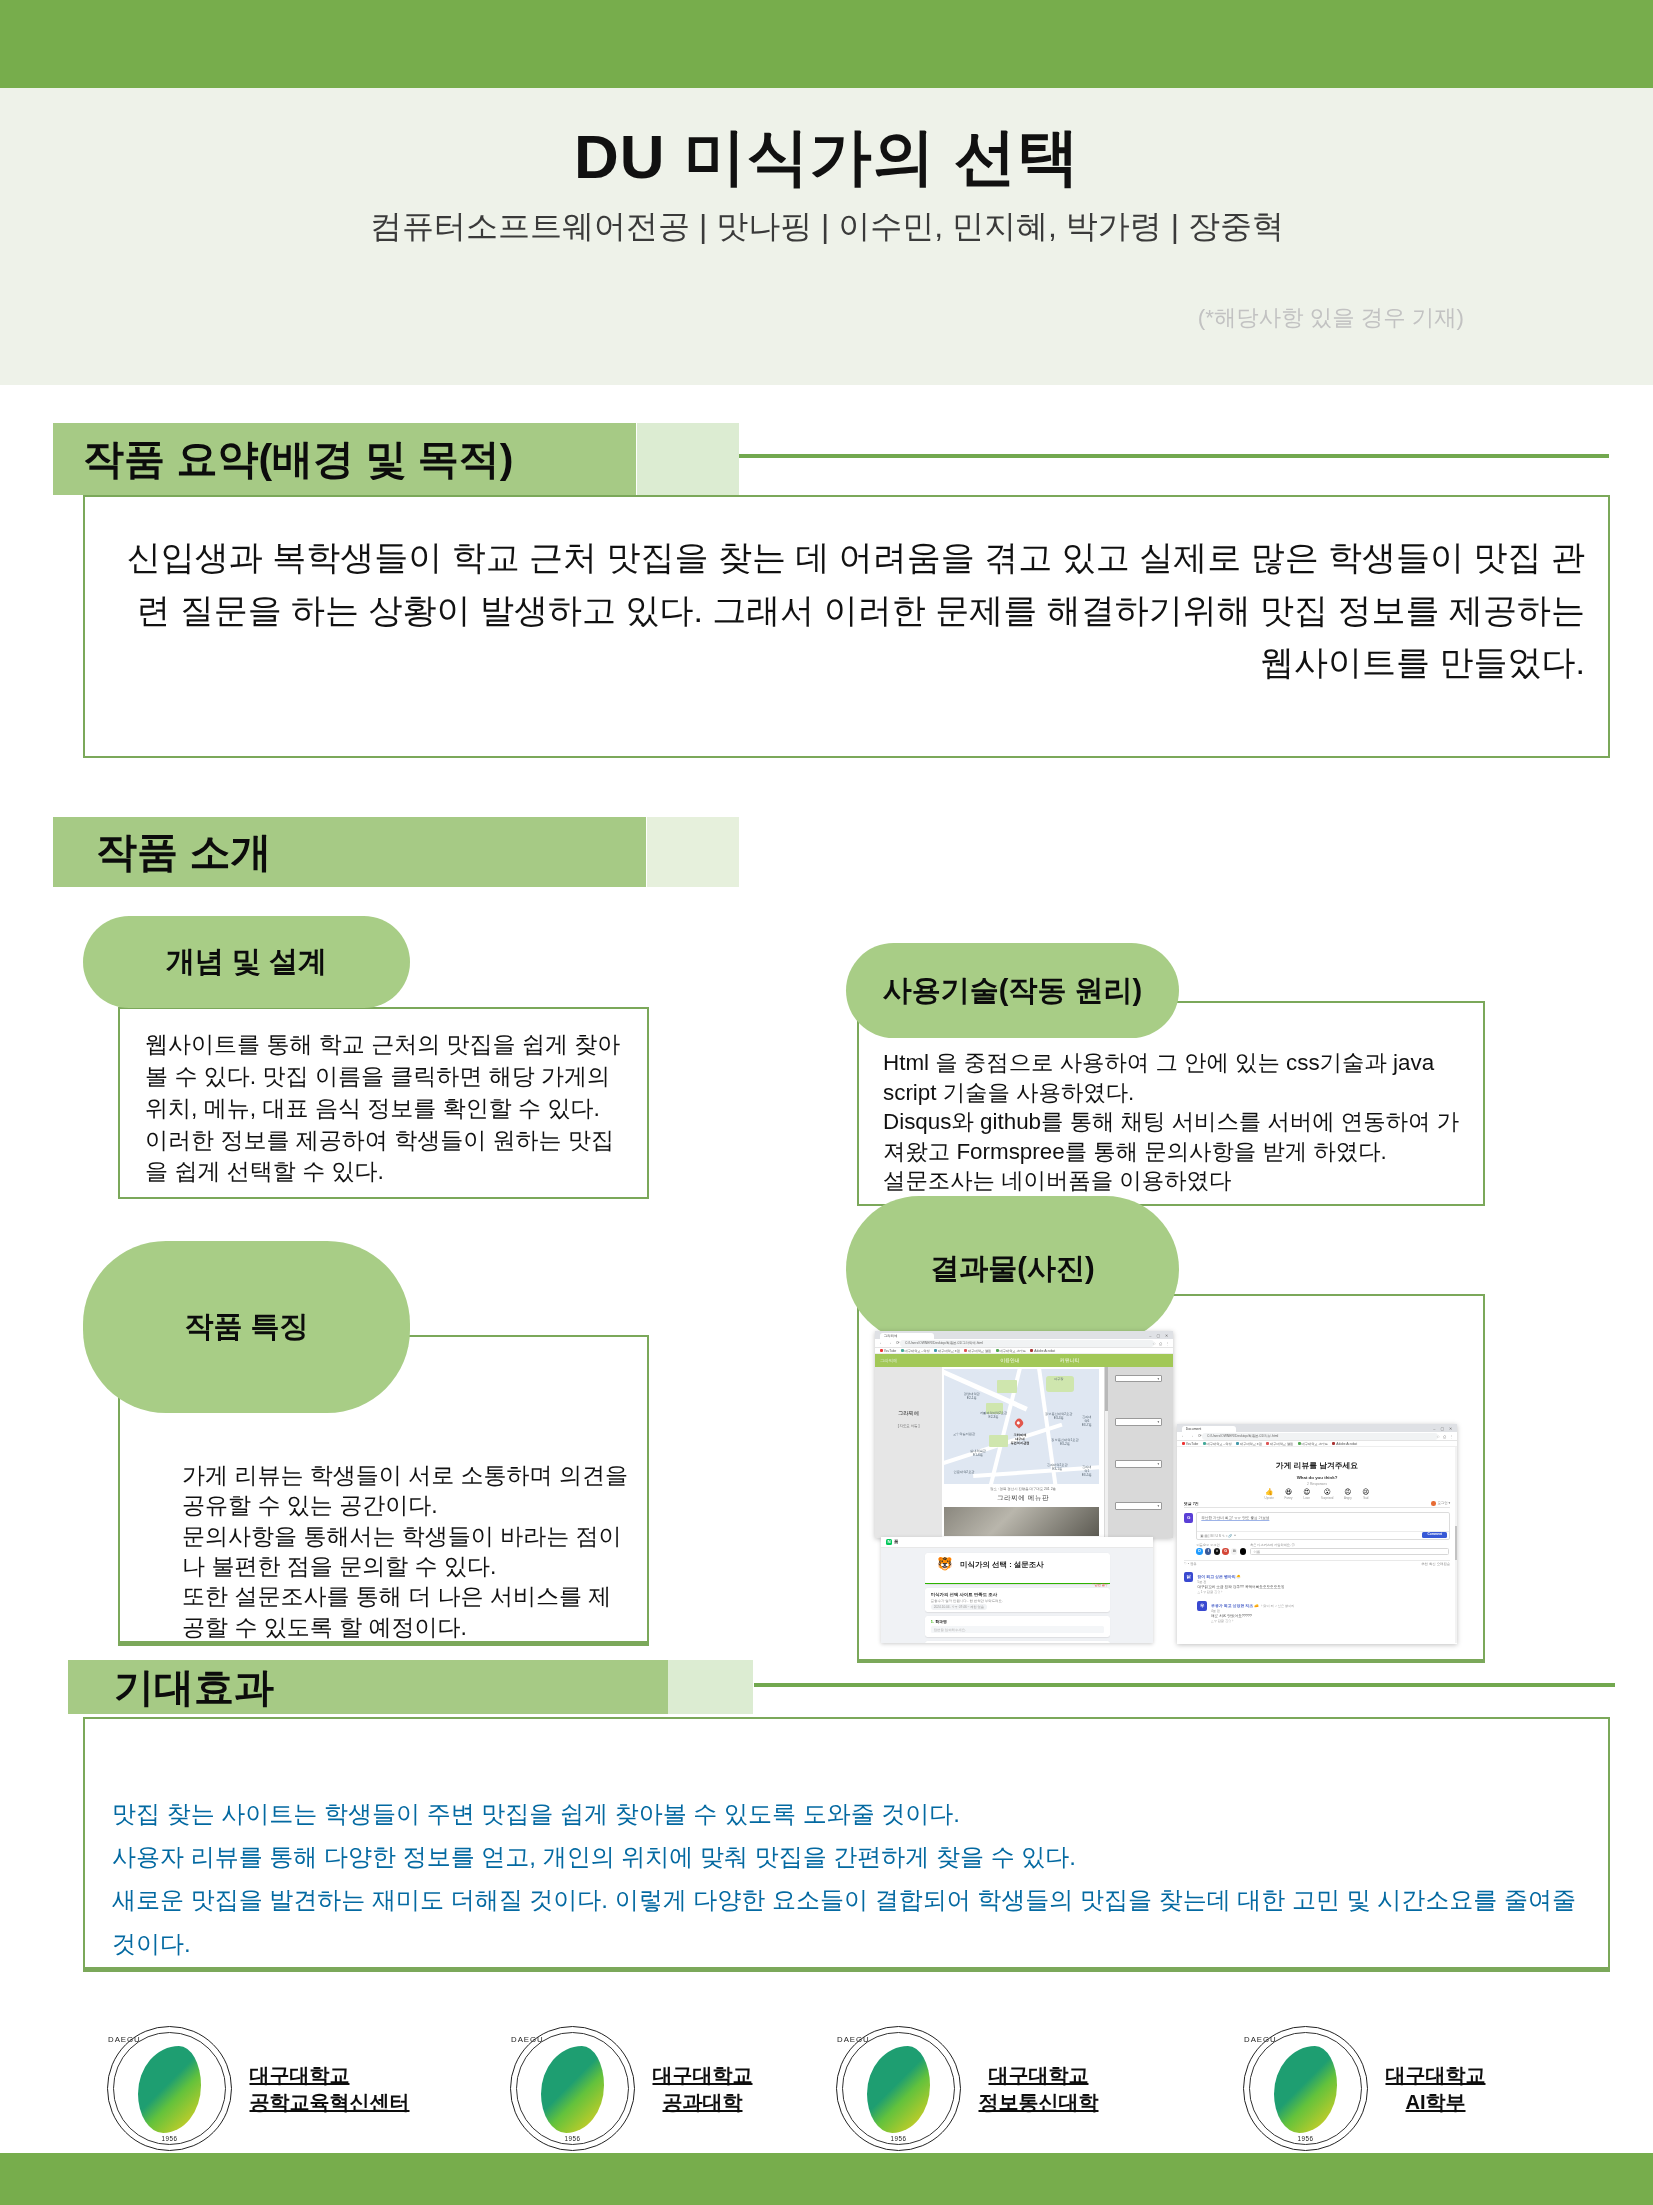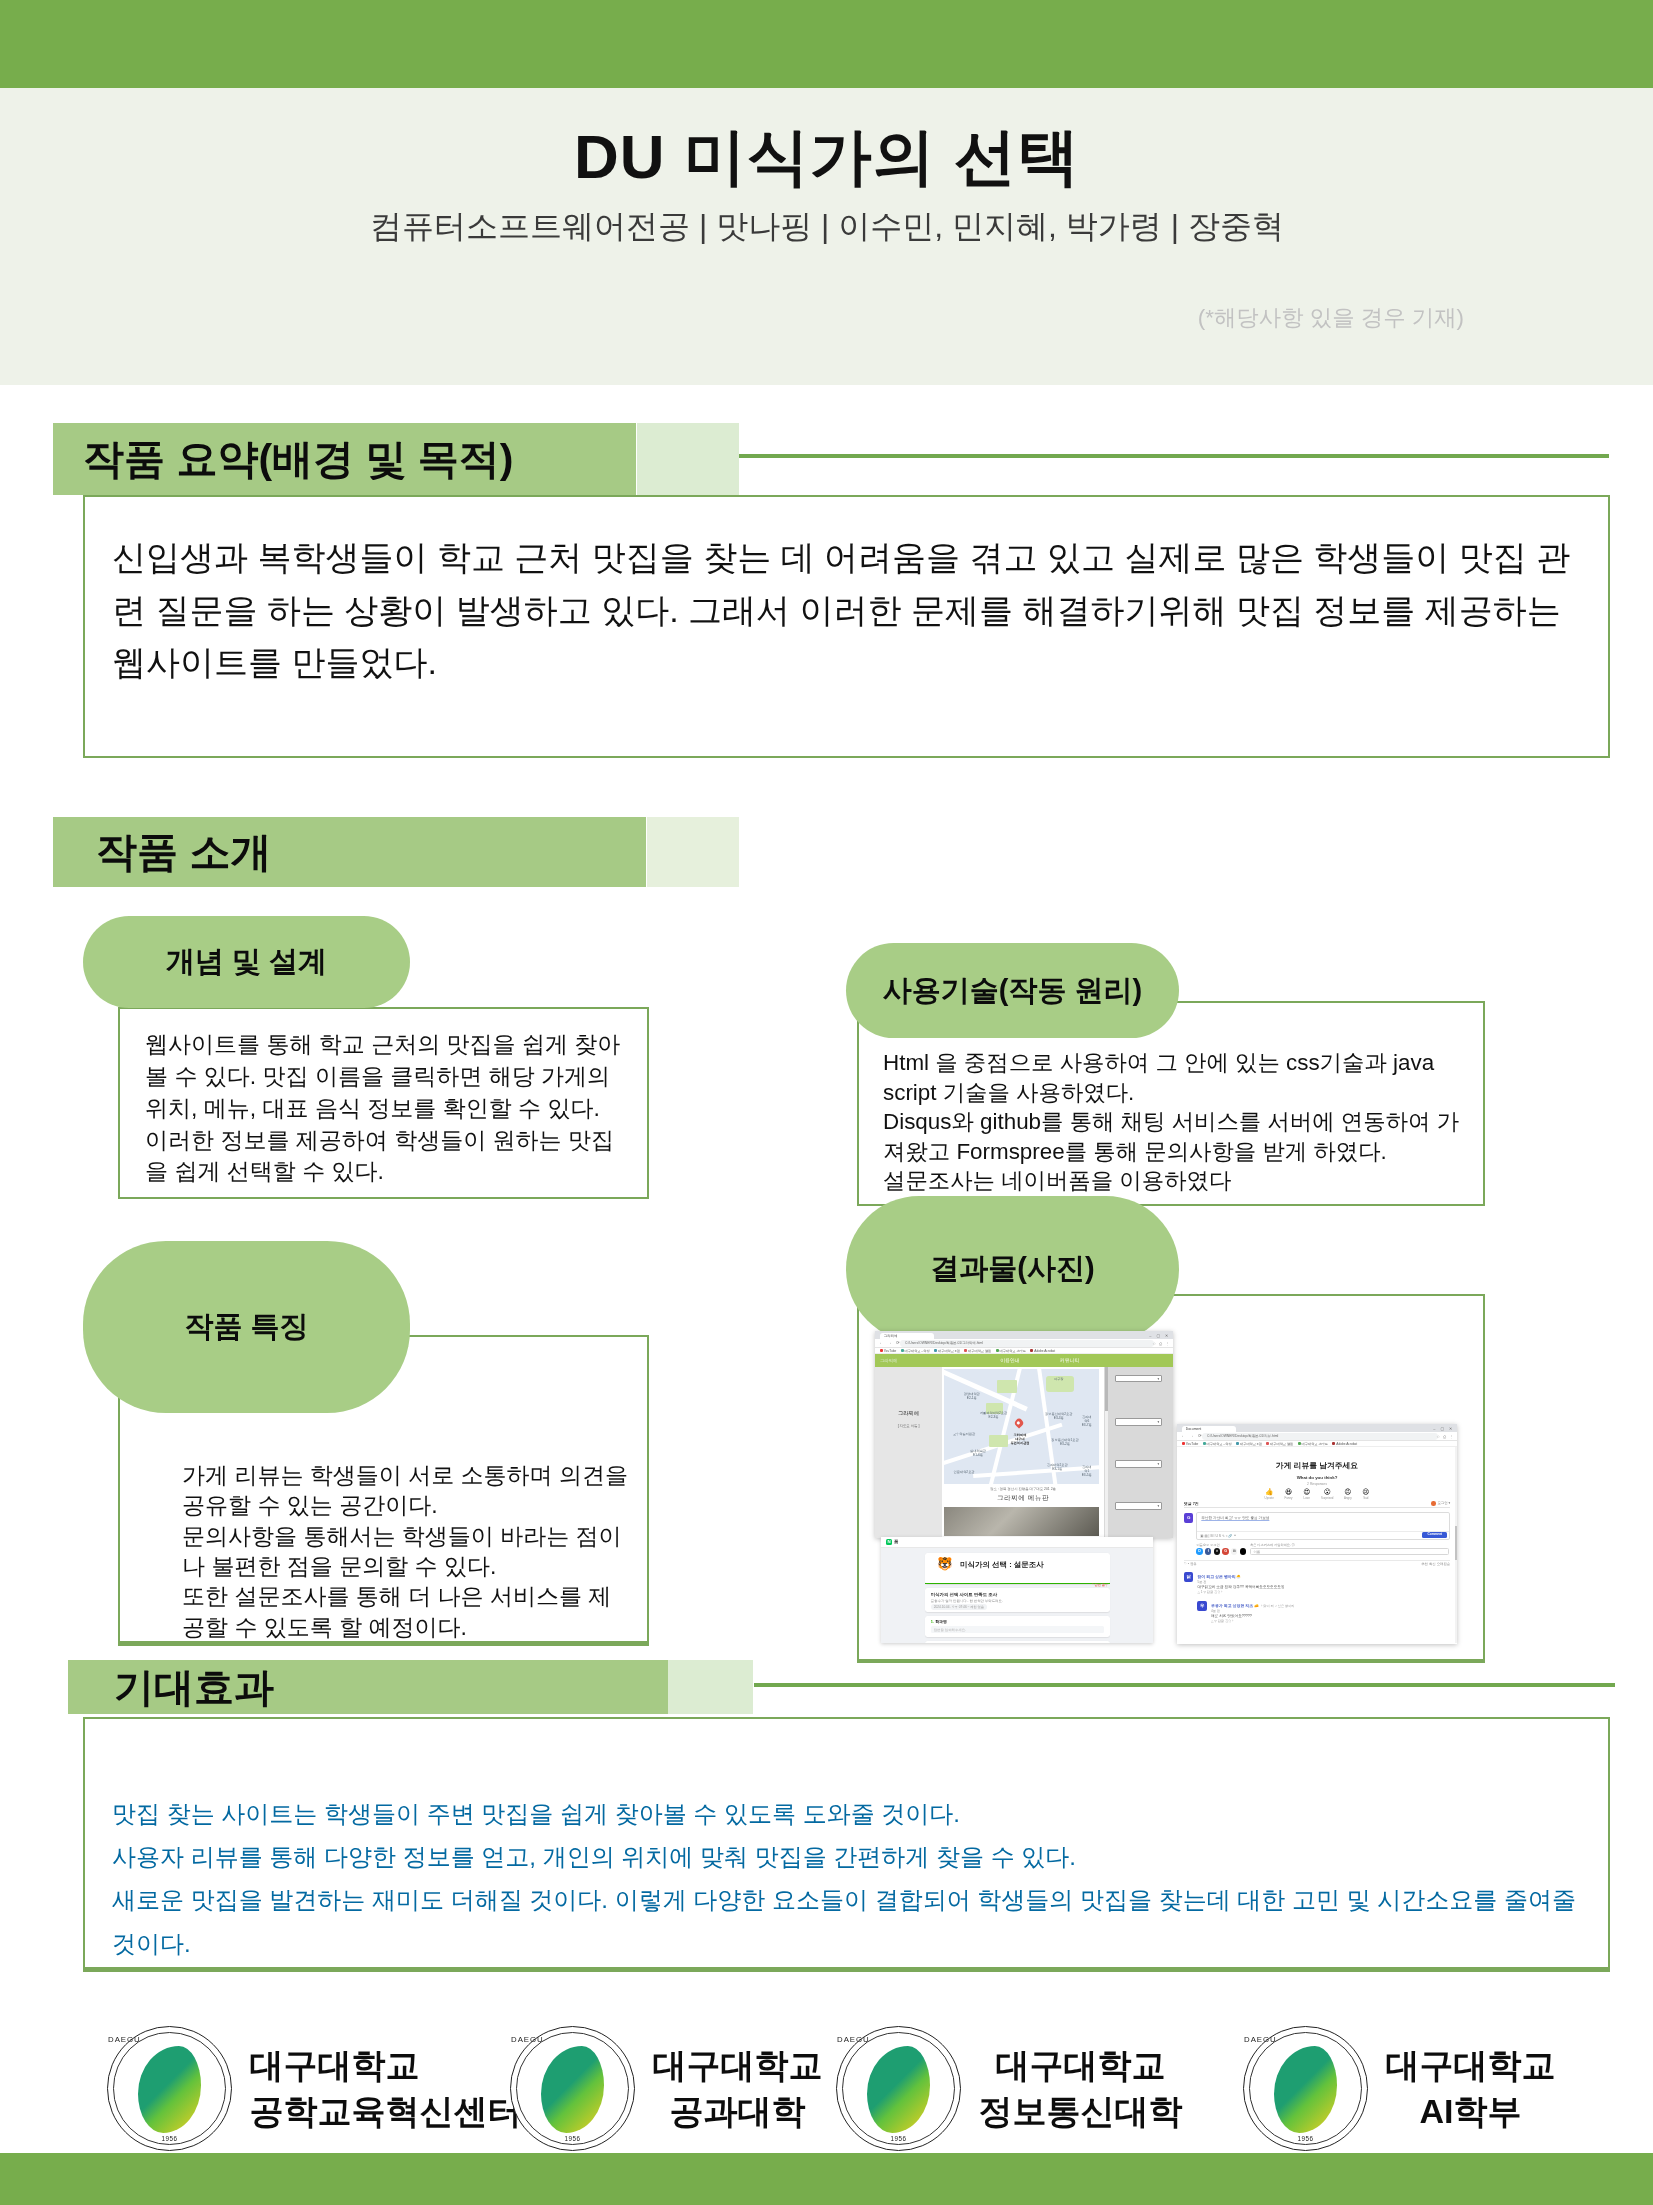--- a/index.html
+++ b/index.html
@@ -122,42 +122,42 @@
   #rv-scroll { position:absolute; right:0; top:0; width:2.4px; height:100%; background:#f3f3f3; }
   #rv-scroll i { position:absolute; top:40%; left:0; width:2.4px; height:34px; background:#c2c2c2; }
 
   
   .logo-group { display:flex; align-items:center; gap:17.5px; }
   .seal { position:relative; width:125px; height:125px; border-radius:50%; background:#ffffff; border:1.5px solid #222; flex:0 0 auto; }
   .seal:before { content:""; position:absolute; left:4.9px; top:4.9px; right:4.9px; bottom:4.9px; border-radius:50%; border:1px solid #333; }
   .seal .leaf { position:absolute; left:30px; top:19.4px; width:63px; height:87px; background:linear-gradient(135deg,#1e9e71 0%,#1e9e71 45%,#63c23c 60%,#f2d21f 100%); border-radius:65% 35% 60% 40% / 55% 45% 55% 45%; }
   .seal .ring-t { position:absolute; width:100%; top:7.8px; text-align:left; font-size:7.8px; color:#222; letter-spacing:1px; }
   .seal .ring-b { position:absolute; width:100%; bottom:7.8px; text-align:center; font-size:6.3px; color:#222; letter-spacing:0.5px; }
-  .logo-text { font-size:34px; font-weight:bold; color:#0d0d0d; line-height:1.35; white-space:pre-line; }
+  .logo-text { font-size:20px; font-weight:bold; color:#0d0d0d; line-height:1.35; white-space:pre-line;text-decoration:underline; }
 </style>
 </head>
 <body>
 
 <div id="poster">
 
   <div class="abs bar" style="top:0;height:88px;"></div>
 
   <div class="abs" id="header">
     <div class="abs" id="main-title">DU 미식가의 선택</div>
     <div class="abs" id="sub-title">컴퓨터소프트웨어전공 | 맛나핑 | 이수민, 민지혜, 박가령 | 장중혁</div>
     <div class="abs" id="note">(*해당사항 있을 경우 기재)</div>
   </div>
 
   <div class="abs sec-head" style="left:53px;top:423px;width:583px;height:72px;">
     <div class="t" style="padding-left:30px;font-size:41px;">작품 요약(배경 및 목적)</div>
   </div>
   <div class="abs sec-ext" style="left:637px;top:423px;width:102px;height:72px;"></div>
   <div class="abs hline" style="left:739px;top:454px;width:870px;"></div>
   <div class="abs cbox" style="left:83px;top:495px;width:1527px;height:263px;">
-    <div class="pre" style="padding:34px 11px 0 27px;font-size:34px;line-height:1.55;color:#111;">신입생과 복학생들이 학교 근처 맛집을 찾는 데 어려움을 겪고 있고 실제로 많은 학생들이 맛집 관련 질문을 하는 상황이 발생하고 있다. 그래서 이러한 문제를 해결하기위해 맛집 정보를 제공하는 웹사이트를 만들었다.</div>
+    <div class="pre" style="padding:34px 23px 0 27px;font-size:34px;line-height:1.55;color:#111;text-align:right;">신입생과 복학생들이 학교 근처 맛집을 찾는 데 어려움을 겪고 있고 실제로 많은 학생들이 맛집 관련 질문을 하는 상황이 발생하고 있다. 그래서 이러한 문제를 해결하기위해 맛집 정보를 제공하는 웹사이트를 만들었다.</div>
   </div>
 
   <div class="abs sec-head" style="left:53px;top:817px;width:593px;height:70px;">
     <div class="t" style="padding-left:43px;font-size:41px;">작품 소개</div>
   </div>
   <div class="abs sec-ext" style="left:647px;top:817px;width:92px;height:70px;background:#e6f0dc;"></div>
 
   <div class="abs pill" style="left:83px;top:916px;width:327px;height:92px;border-radius:46px;font-size:29px;">개념 및 설계</div>
   <div class="abs cbox" style="left:118px;top:1007px;width:531px;height:192px;">
     <div class="pre" style="padding:20.4px 18.5px 0 25px;font-size:23px;line-height:1.38;color:#111;">웹사이트를 통해 학교 근처의 맛집을 쉽게 찾아볼 수 있다. 맛집 이름을 클릭하면 해당 가게의 위치, 메뉴, 대표 음식 정보를 확인할 수 있다. 이러한 정보를 제공하여 학생들이 원하는 맛집을 쉽게 선택할 수 있다.</div>

